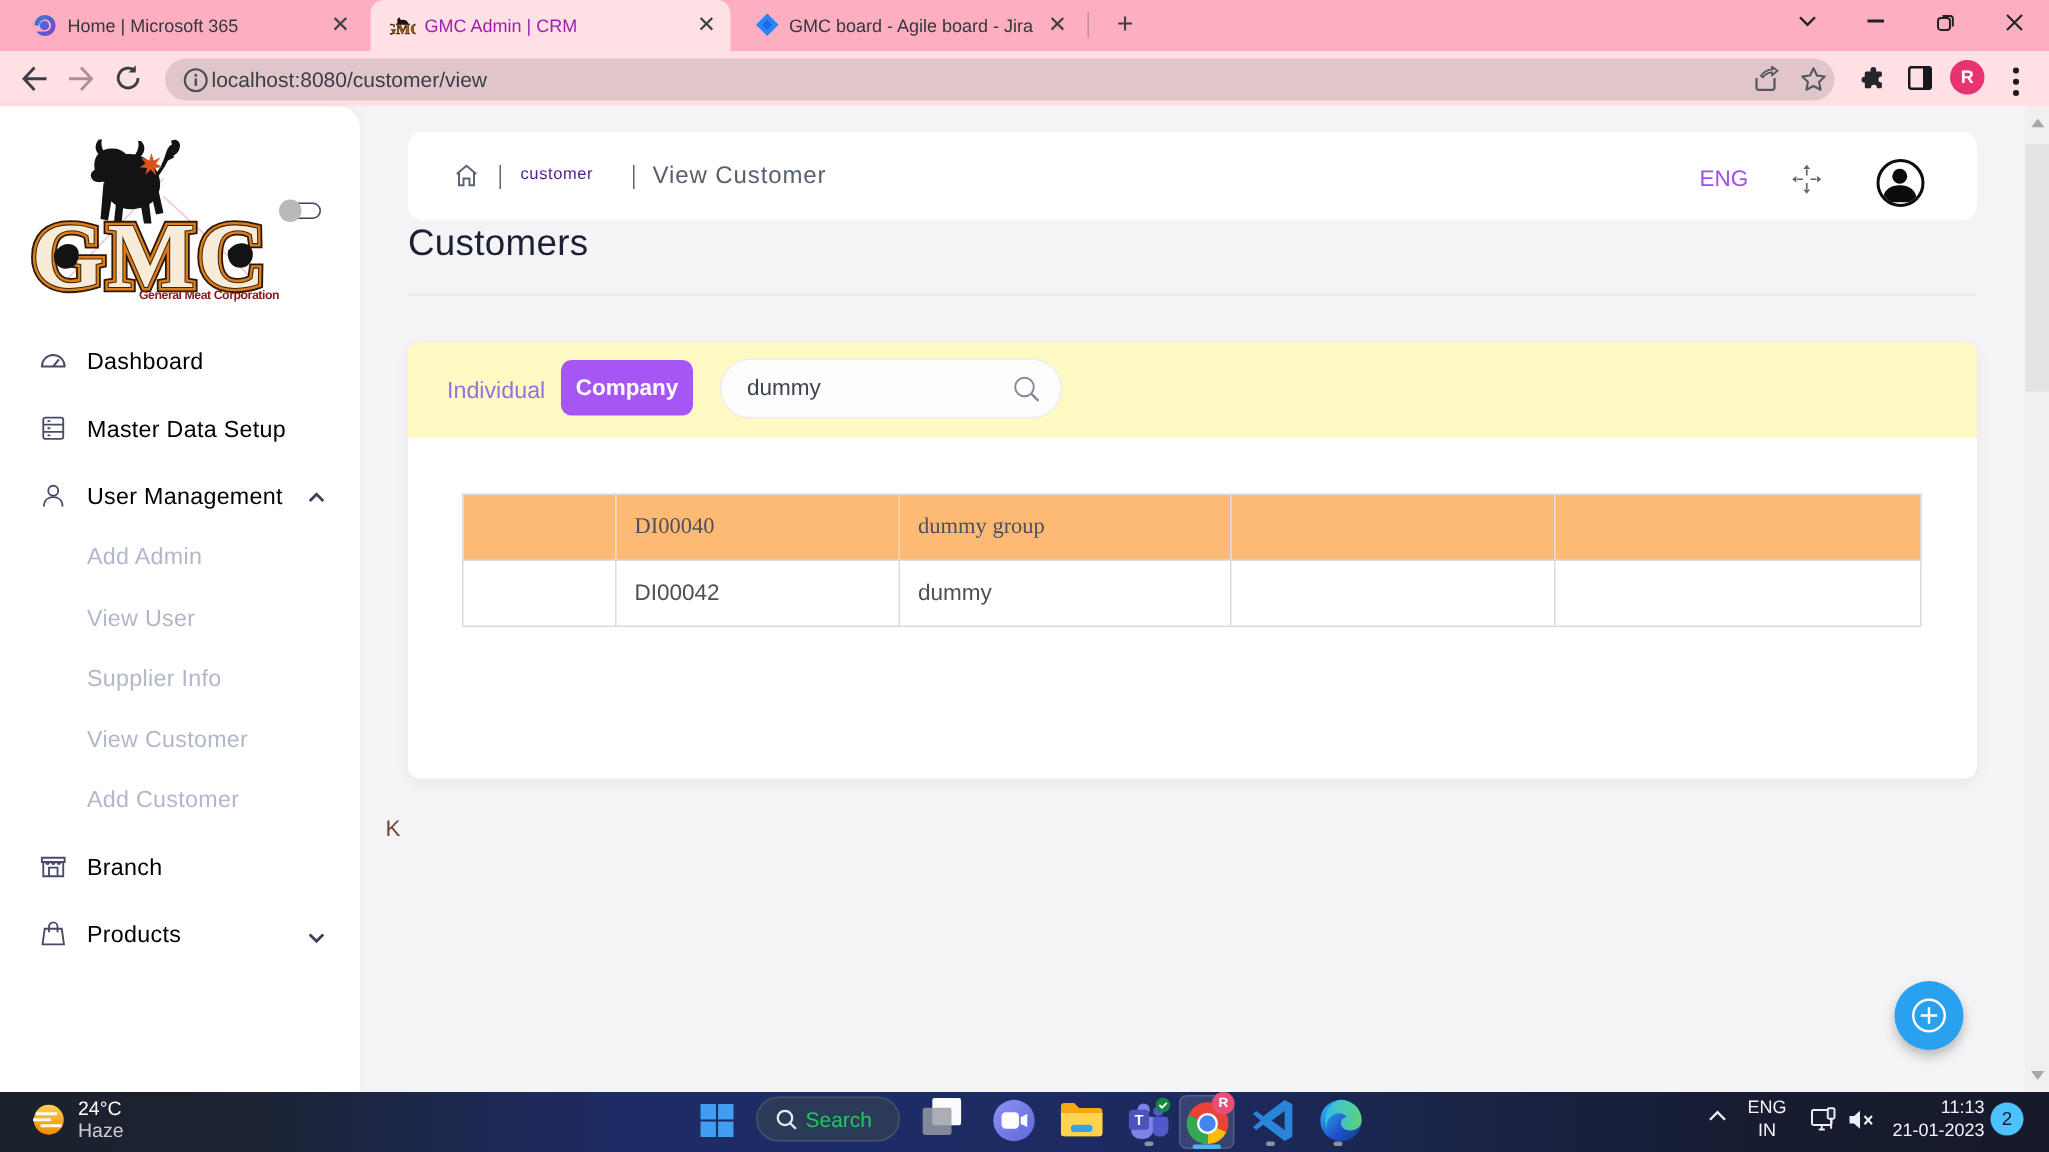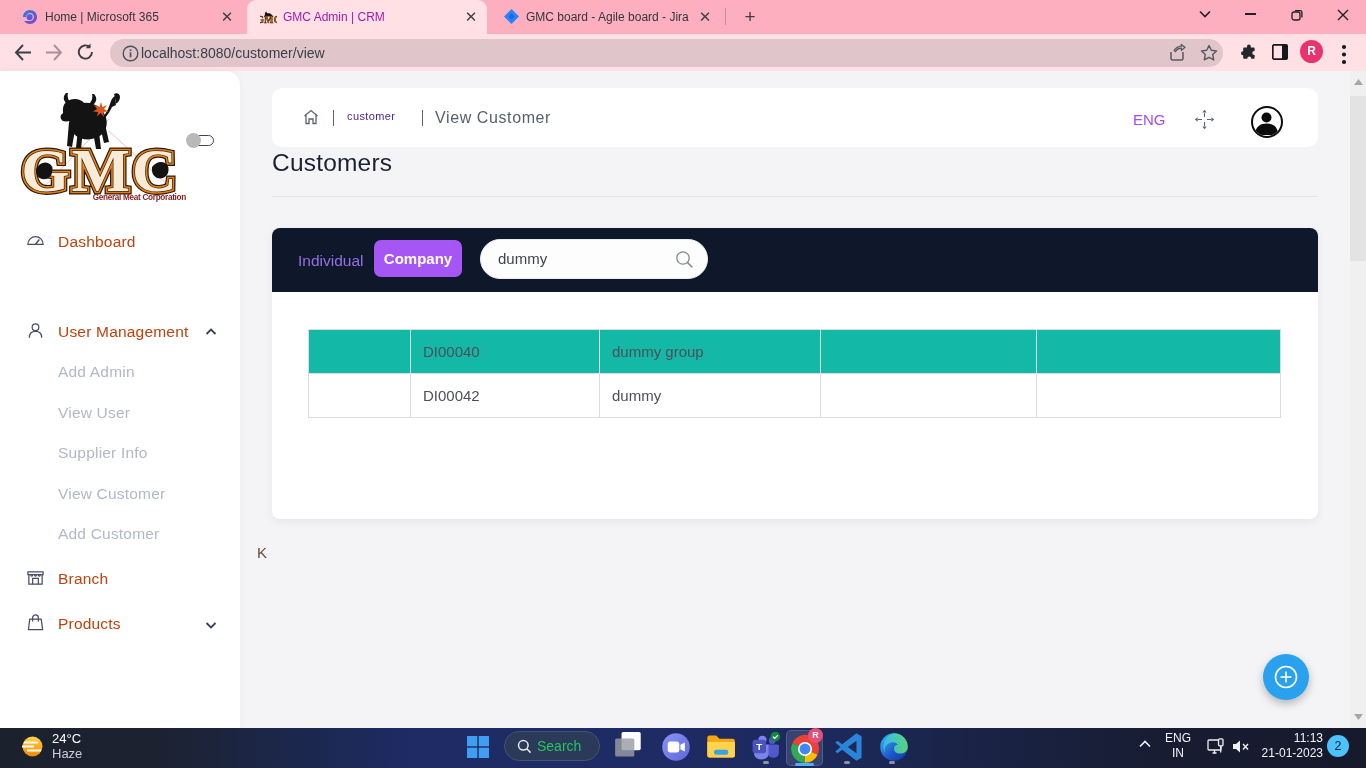--- a/index.html
+++ b/index.html
@@ -12,33 +12,33 @@
 .tab .x { position:absolute; top:9px; width:16px; height:16px; color:#3c4043; font-size:15px; line-height:16px; text-align:center; }
 #tab2 { left:247px; width:240px; background:#ffe0e5; border-radius:9px 9px 0 0; }
 #toolbar { position:absolute; left:0; top:34px; width:1366px; height:37px; background:#ffe0e5; }
 #omnibox { position:absolute; left:110px; top:5px; width:1113px; height:28px; border-radius:14px; background:#e0c6cb; }
 #urltext { position:absolute; left:31px; top:6px; font-size:14px; color:#3a3e46; }
 
 #page { position:absolute; left:0; top:71px; width:1366px; height:657px; background:#f4f4f6; }
 #sidebar { position:absolute; left:0; top:0; width:240px; height:657px; background:#fff; border-radius:0 14px 0 0; box-shadow:0 0 8px rgba(0,0,0,.04); }
 .mitem { position:absolute; left:0; width:240px; height:24px; }
 .mitem .ico { position:absolute; left:26px; top:0; width:19px; height:19px; }
-.mitem .lbl { position:absolute; left:58px; top:2px; font-size:15.5px; color:#c2410c; letter-spacing:.2px; }
+.mitem .lbl { position:absolute; left:58px; top:2px; font-size:15.5px; color:#000000; letter-spacing:.2px; }
 .sub { position:absolute; left:58px; font-size:15.5px; color:#b2b7ca; letter-spacing:.2px; }
 .chev { position:absolute; left:204px; width:14px; height:14px; }
 
 #hdrcard { position:absolute; left:272px; top:17px; width:1046px; height:59px; background:#fff; border-radius:10px; }
 
 #card { position:absolute; left:272px; top:157px; width:1046px; height:291px; background:#fff; border-radius:8px; box-shadow:0 3px 10px rgba(0,0,0,.06); overflow:hidden; }
-#cardstrip { position:absolute; left:0; top:0; width:1046px; height:64px; background:#0f172a; }
+#cardstrip { position:absolute; left:0; top:0; width:1046px; height:64px; background:#fef9c3; }
 table#grid { position:absolute; left:36px; top:101px; border-collapse:collapse; table-layout:fixed; }
 #grid th, #grid td { border:1px solid #dcdcdf; font-size:15px; padding:0 0 0 12px; text-align:left; }
 #grid th { color:#26262f; font-weight:bold; height:46px; }
 #grid td { color:#4e4f5a; height:44px; }
-#grid tr.g td { background:#14b8a6; }
+#grid tr.g td { background:#fdba74;font-family:Liberation Serif, serif; }
 
 #taskbar { position:absolute; left:0; top:728px; width:1366px; height:40px;
   background:linear-gradient(90deg,#1c212e 0%,#1c222f 11%,#1c274e 22%,#1e2b64 30%,#1e2c66 42%,#1d2a60 58%,#1a2345 72%,#171c31 86%,#161a2b 100%); }
 .tbico { position:absolute; top:3px; width:32px; height:32px; }
 .tbdot { position:absolute; top:33px; width:6px; height:3px; border-radius:2px; background:#8a93a3; }
 </style>
 </head>
 <body>
 
 <div id="tabbar">
@@ -165,20 +165,27 @@
 
     <div class="abs" style="left:189px;top:64px;width:25px;height:11px;border:1.6px solid #3f3f63;border-radius:6px;"></div>
     <div class="abs" style="left:186px;top:61.5px;width:15px;height:15px;border-radius:50%;background:#b9b9b9;"></div>
 
     <div class="mitem" style="top:160px;">
       <svg class="ico" viewBox="0 0 20 20" fill="none" stroke="#494c68" stroke-width="1.3">
           <path d="M2 14 A8 8 0 0 1 18 14 Z"></path>
           <path d="M10 14 L14 9" stroke-width="1.5"></path>
         </svg>
       <div class="lbl">Dashboard</div>
+    </div>
+    <div class="mitem" style="top:205px;">
+      <svg class="ico" viewBox="0 0 20 20" fill="none" stroke="#494c68" stroke-width="1.3">
+          <rect x="3" y="2.5" width="14" height="15" rx="1.5"></rect>
+          <path d="M3 7.5 L17 7.5 M3 12.5 L17 12.5 M6 5 L8 5 M6 10 L8 10 M6 15 L8 15"></path>
+        </svg>
+      <div class="lbl">Master Data Setup</div>
     </div>
     <div class="mitem" style="top:250px;">
       <svg class="ico" viewBox="0 0 20 20" fill="none" stroke="#494c68" stroke-width="1.3">
           <circle cx="10" cy="6.5" r="3.5"></circle>
           <path d="M3.5 17.5 C3.5 12.5 7 11 10 11 C13 11 16.5 12.5 16.5 17.5"></path>
         </svg>
       <div class="lbl">User Management</div>
       <svg class="chev" style="top:4px;" viewBox="0 0 14 14" fill="none" stroke="#3c3f58" stroke-width="1.8">
           <path d="M2.5 9 L7 4.5 L11.5 9"></path>
         </svg>

